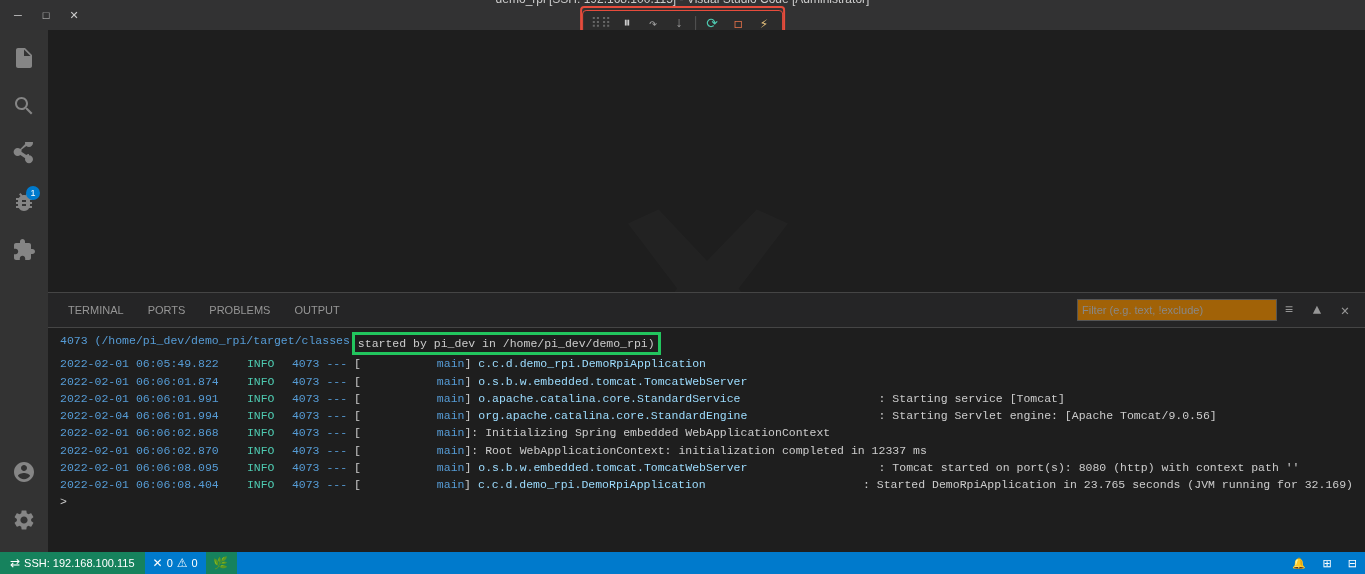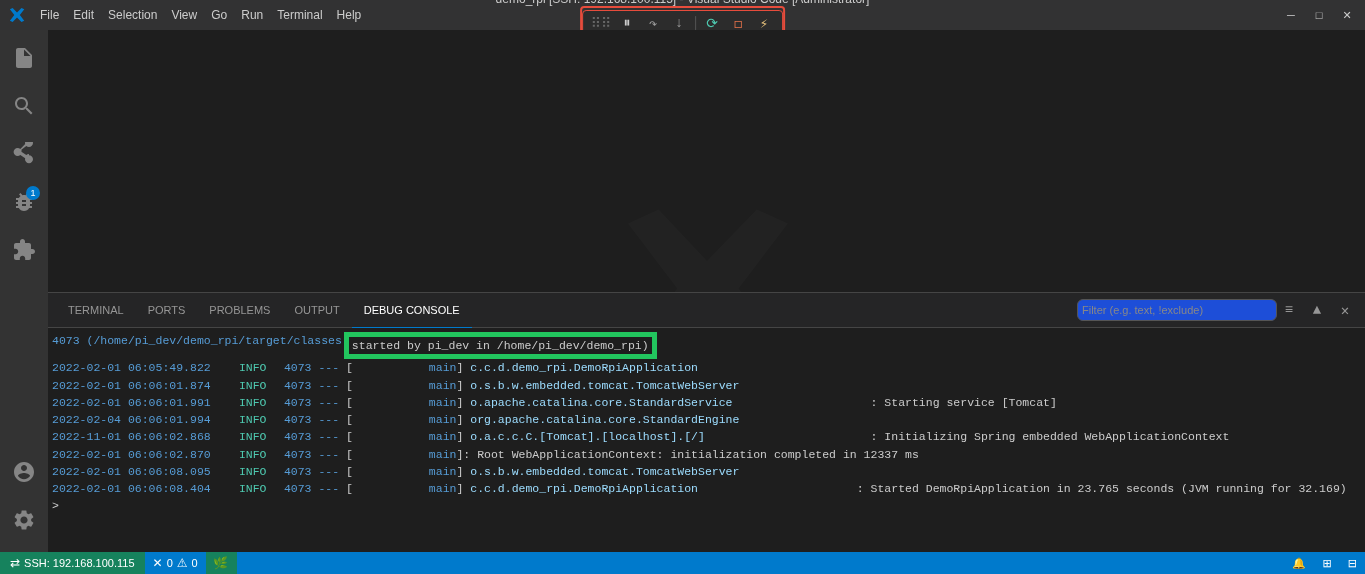--- a/index.html
+++ b/index.html
@@ -224,23 +224,23 @@
       height: 24px;
       display: flex;
       align-items: center;
       justify-content: center;
       border-radius: 3px;
     }
 
     .filter-input-container {
       display: flex;
       align-items: center;
-      background: #1d4ed8;
+      background: #a16207;
       border: 1px solid #555;
-      border-radius: 6px;
+      border-radius: 0;
       padding: 0 4px;
       height: 22px;
       min-width: 200px;
     }
     .filter-input {
       background: transparent;
       border: none;
       color: #cccccc;
       font-size: 11px;
       font-family: 'Segoe UI', sans-serif;
@@ -256,21 +256,21 @@
       padding: 4px 0;
       font-size: 11.5px;
       line-height: 1.5;
     }
     .console-output::-webkit-scrollbar { width: 10px; }
     .console-output::-webkit-scrollbar-track { background: #1e1e1e; }
     .console-output::-webkit-scrollbar-thumb { background: #424242; }
 
     .log-line {
       display: flex;
-      padding: 0 4px;
+      padding: 0 12px;
       white-space: nowrap;
     }
 
     .log-timestamp { color: #569cd6; min-width: 180px; }
     .log-level { color: #4ec9b0; min-width: 45px; }
     .log-thread { color: #569cd6; min-width: 55px; }
     .log-bracket { color: #cccccc; }
     .log-logger { color: #9cdcfe; min-width: 280px; }
     .log-message { color: #cccccc; }
 
@@ -313,36 +313,20 @@
       border-radius: 4px;
       display: inline-flex;
       flex-direction: column;
       align-items: center;
     }
   </style>
 </head>
 <body>
 
 <div class="title-bar">
-  <div class="title-bar-left">
-
-    <svg class="vscode-icon" viewBox="0 0 100 100">
-      <path fill="#007acc" d="M74.9 10.5L50 36.2 25.8 10.5 10.5 17.5l24.6 32.5L10.5 82.5l15.3 7 24.2-25.7 24.9 25.7 15.3-7L65.8 50 90.4 17.5z"></path>
-    </svg>
-    <div class="menu-bar">
-      <span class="menu-item">File</span>
-      <span class="menu-item">Edit</span>
-      <span class="menu-item">Selection</span>
-      <span class="menu-item">View</span>
-      <span class="menu-item">Go</span>
-      <span class="menu-item">Run</span>
-      <span class="menu-item">Terminal</span>
-      <span class="menu-item">Help</span>
-    </div>
-  </div>
 
   <div class="title-center">
     <span class="title-text">demo_rpi [SSH: 192.168.100.115] - Visual Studio Code [Administrator]</span>
     <div class="debug-toolbar-wrapper">
       <div class="debug-toolbar">
 
         <span class="debug-btn" style="color:#666; cursor:grab;">⠿⠿</span>
 
         <span class="debug-btn">⏸</span>
 
@@ -418,37 +402,36 @@
         <path d="M74.9 10.5L50 36.2 25.8 10.5 10.5 17.5l24.6 32.5L10.5 82.5l15.3 7 24.2-25.7 24.9 25.7 15.3-7L65.8 50 90.4 17.5z"></path>
       </svg>
     </div>
 
     <div class="panel">
       <div class="panel-tabs">
         <span class="panel-tab">TERMINAL</span>
         <span class="panel-tab">PORTS</span>
         <span class="panel-tab">PROBLEMS</span>
         <span class="panel-tab">OUTPUT</span>
-        <span class="panel-tab active">DEBUG CONSOLE</span>
         <div class="panel-tabs-spacer"></div>
         <div class="filter-input-container">
           <input class="filter-input" type="text" placeholder="Filter (e.g. text, !exclude)" style="">
         </div>
         <div class="panel-actions">
           <span class="panel-action-btn">≡</span>
           <span class="panel-action-btn">▲</span>
           <span class="panel-action-btn">✕</span>
         </div>
       </div>
 
       <div class="console-output">
 
         <div class="log-line">
           <span style="color:#569cd6;">4073 (/home/pi_dev/demo_rpi/target/classes</span>
-          <span style="border:5px solid #22c55e; color:#cccccc; padding:0 3px; margin: 0 2px;">started by pi_dev in /home/pi_dev/demo_rpi)</span>
+          <span style="border:3px solid #22c55e; color:#cccccc; padding:0 3px; margin: 0 2px;">started by pi_dev in /home/pi_dev/demo_rpi)</span>
         </div>
 
         <div class="log-line">
           <span class="log-timestamp">2022-02-01 06:05:49.822</span>
           <span class="log-level">&nbsp;INFO</span>
           <span style="color:#569cd6;">&nbsp;4073 ---&nbsp;</span>
           <span class="log-bracket">[</span>
           <span class="log-thread">&nbsp;&nbsp;&nbsp;&nbsp;&nbsp;&nbsp;&nbsp;&nbsp;&nbsp;&nbsp;&nbsp;main</span>
           <span class="log-bracket">]</span>
           <span class="log-logger">&nbsp;c.c.d.demo_rpi.DemoRpiApplication&nbsp;&nbsp;&nbsp;&nbsp;&nbsp;&nbsp;&nbsp;&nbsp;&nbsp;&nbsp;&nbsp;&nbsp;&nbsp;&nbsp;&nbsp;&nbsp;&nbsp;&nbsp;&nbsp;&nbsp;&nbsp;&nbsp;&nbsp;</span>
@@ -476,30 +459,30 @@
         </div>
 
         <div class="log-line">
           <span class="log-timestamp">2022-02-04 06:06:01.994</span>
           <span class="log-level">&nbsp;INFO</span>
           <span style="color:#569cd6;">&nbsp;4073 ---&nbsp;</span>
           <span class="log-bracket">[</span>
           <span class="log-thread">&nbsp;&nbsp;&nbsp;&nbsp;&nbsp;&nbsp;&nbsp;&nbsp;&nbsp;&nbsp;&nbsp;main</span>
           <span class="log-bracket">]</span>
           <span class="log-logger">&nbsp;org.apache.catalina.core.StandardEngine&nbsp;&nbsp;&nbsp;&nbsp;&nbsp;&nbsp;&nbsp;&nbsp;&nbsp;&nbsp;&nbsp;&nbsp;&nbsp;&nbsp;&nbsp;&nbsp;&nbsp;&nbsp;&nbsp;</span>
-        </div>
-
-        <div class="log-line">
-          <span class="log-timestamp">2022-11-01 06:06:02.868</span>
-          <span class="log-level">&nbsp;INFO</span>
-          <span style="color:#569cd6;">&nbsp;4073 ---&nbsp;</span>
-          <span class="log-bracket">[</span>
-          <span class="log-thread">&nbsp;&nbsp;&nbsp;&nbsp;&nbsp;&nbsp;&nbsp;&nbsp;&nbsp;&nbsp;&nbsp;main</span>
-          <span class="log-bracket">]</span>
-          <span class="log-logger">&nbsp;o.a.c.c.C.[Tomcat].[localhost].[/]&nbsp;&nbsp;&nbsp;&nbsp;&nbsp;&nbsp;&nbsp;&nbsp;&nbsp;&nbsp;&nbsp;&nbsp;&nbsp;&nbsp;&nbsp;&nbsp;&nbsp;&nbsp;&nbsp;&nbsp;&nbsp;&nbsp;&nbsp;&nbsp;</span>
+          <span class="log-message">: Starting Servlet engine: [Apache Tomcat/9.0.56]</span>
+        </div>
+
+        <div class="log-line">
+          <span class="log-timestamp">2022-02-01 06:06:02.868</span>
+          <span class="log-level">&nbsp;INFO</span>
+          <span style="color:#569cd6;">&nbsp;4073 ---&nbsp;</span>
+          <span class="log-bracket">[</span>
+          <span class="log-thread">&nbsp;&nbsp;&nbsp;&nbsp;&nbsp;&nbsp;&nbsp;&nbsp;&nbsp;&nbsp;&nbsp;main</span>
+          <span class="log-bracket">]</span>
           <span class="log-message">: Initializing Spring embedded WebApplicationContext</span>
         </div>
 
         <div class="log-line">
           <span class="log-timestamp">2022-02-01 06:06:02.870</span>
           <span class="log-level">&nbsp;INFO</span>
           <span style="color:#569cd6;">&nbsp;4073 ---&nbsp;</span>
           <span class="log-bracket">[</span>
           <span class="log-thread">&nbsp;&nbsp;&nbsp;&nbsp;&nbsp;&nbsp;&nbsp;&nbsp;&nbsp;&nbsp;&nbsp;main</span>
           <span class="log-bracket">]</span>
@@ -507,20 +490,21 @@
         </div>
 
         <div class="log-line">
           <span class="log-timestamp">2022-02-01 06:06:08.095</span>
           <span class="log-level">&nbsp;INFO</span>
           <span style="color:#569cd6;">&nbsp;4073 ---&nbsp;</span>
           <span class="log-bracket">[</span>
           <span class="log-thread">&nbsp;&nbsp;&nbsp;&nbsp;&nbsp;&nbsp;&nbsp;&nbsp;&nbsp;&nbsp;&nbsp;main</span>
           <span class="log-bracket">]</span>
           <span class="log-logger">&nbsp;o.s.b.w.embedded.tomcat.TomcatWebServer&nbsp;&nbsp;&nbsp;&nbsp;&nbsp;&nbsp;&nbsp;&nbsp;&nbsp;&nbsp;&nbsp;&nbsp;&nbsp;&nbsp;&nbsp;&nbsp;&nbsp;&nbsp;&nbsp;</span>
+          <span class="log-message">: Tomcat started on port(s): 8080 (http) with context path ''</span>
         </div>
 
         <div class="log-line">
           <span class="log-timestamp">2022-02-01 06:06:08.404</span>
           <span class="log-level">&nbsp;INFO</span>
           <span style="color:#569cd6;">&nbsp;4073 ---&nbsp;</span>
           <span class="log-bracket">[</span>
           <span class="log-thread">&nbsp;&nbsp;&nbsp;&nbsp;&nbsp;&nbsp;&nbsp;&nbsp;&nbsp;&nbsp;&nbsp;main</span>
           <span class="log-bracket">]</span>
           <span class="log-logger">&nbsp;c.c.d.demo_rpi.DemoRpiApplication&nbsp;&nbsp;&nbsp;&nbsp;&nbsp;&nbsp;&nbsp;&nbsp;&nbsp;&nbsp;&nbsp;&nbsp;&nbsp;&nbsp;&nbsp;&nbsp;&nbsp;&nbsp;&nbsp;&nbsp;&nbsp;&nbsp;&nbsp;</span>

